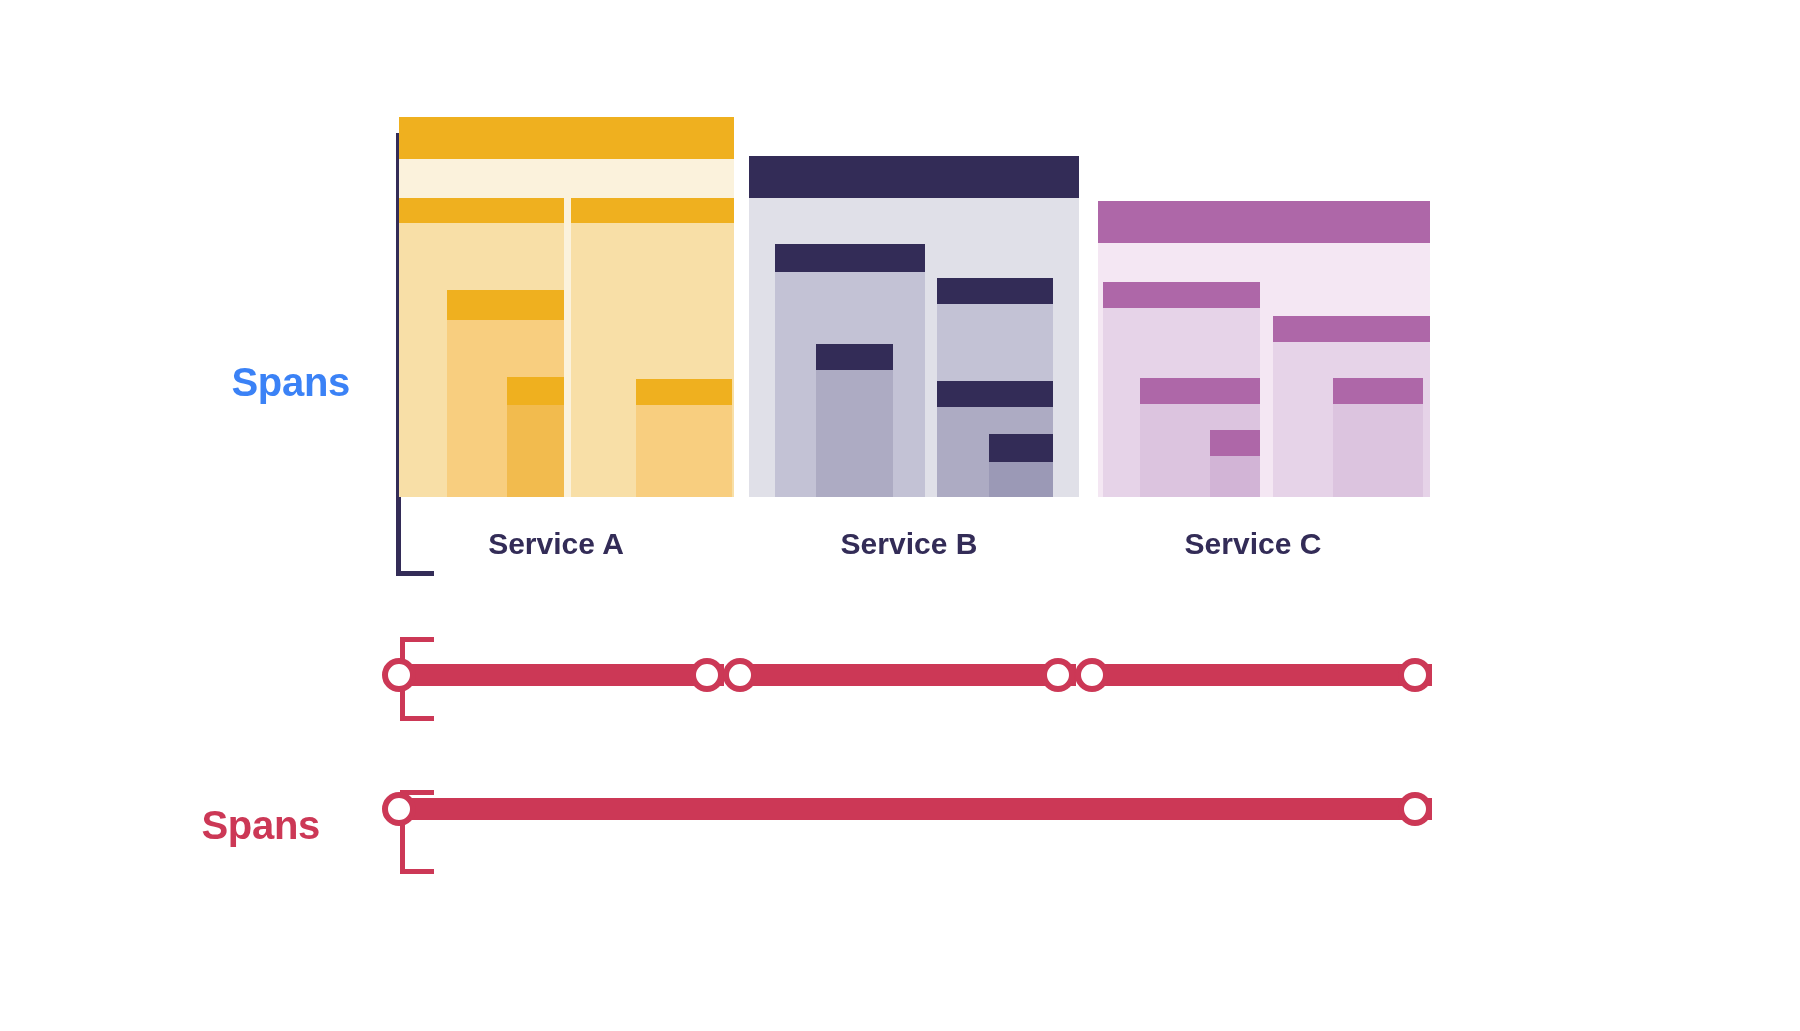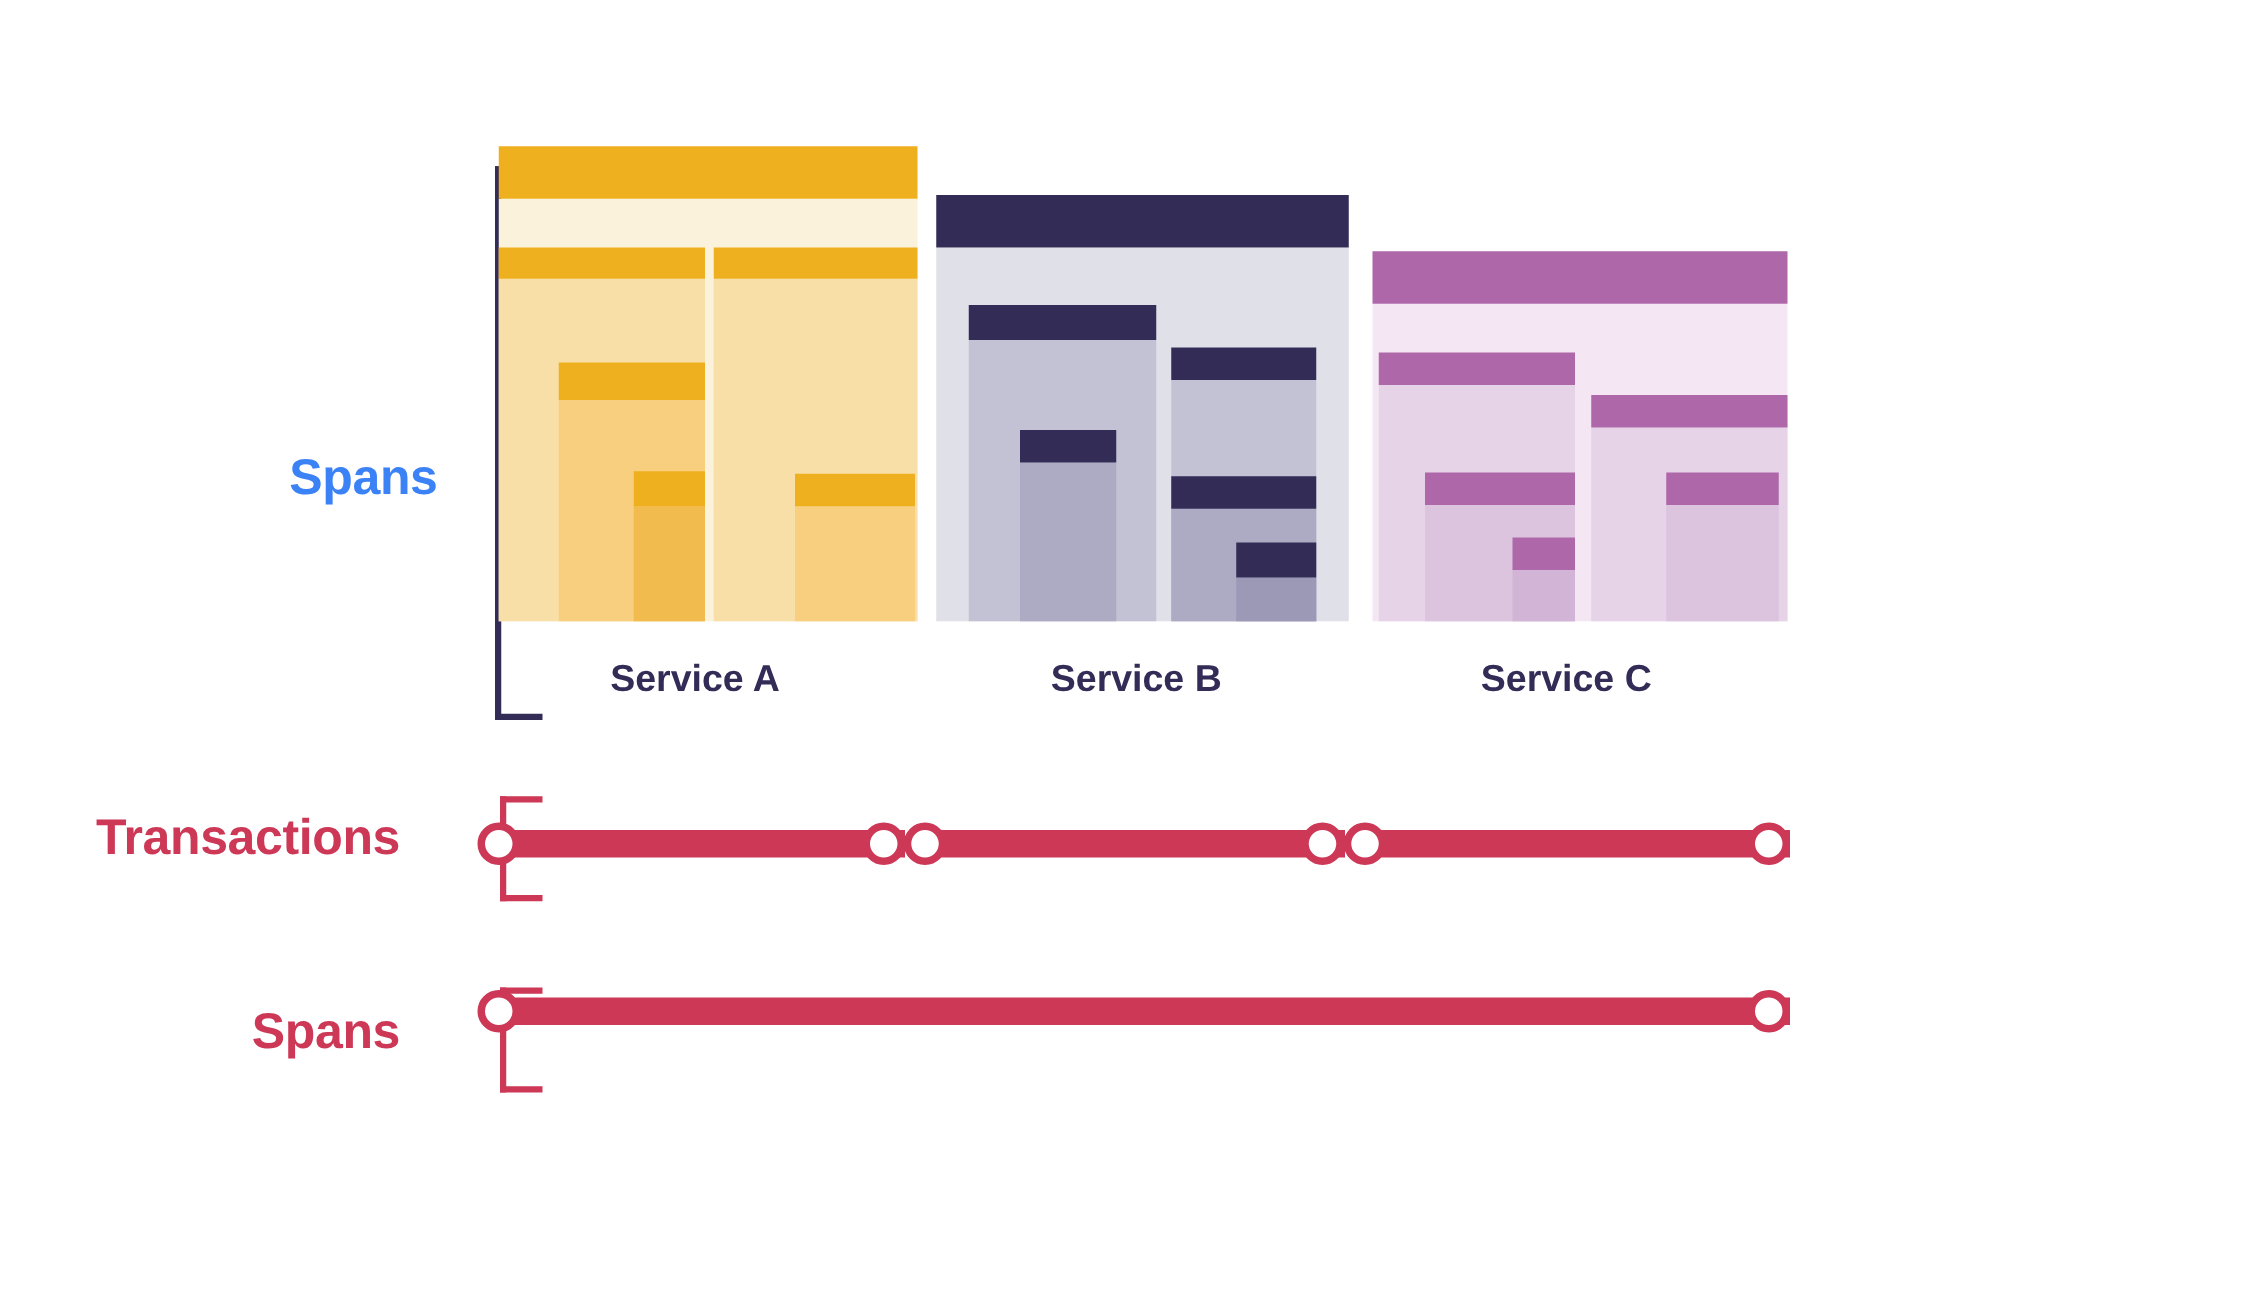--- a/index.html
+++ b/index.html
@@ -139,21 +139,20 @@
     box-sizing: border-box;
   }
 </style>
 </head>
 <body>
 
 <div id="stage">
 
   <div class="row-label" id="spans-label">Spans</div>
 
-  <div class="row-label" id="transactions-label">Transactions</div>
 
   <div class="row-label" id="trace-label">Spans</div>
 
   <div class="bracket" id="spans-bracket"></div>
   <div class="bracket" id="transactions-bracket"></div>
   <div class="bracket" id="trace-bracket"></div>
 
   <div id="spans-area">
       <div class="service-group" style="left: 399px; width: 335px; height: 497px; bottom: 103px;">
         <div class="span-block" style="left: 0px; width: 335px; height: 380px;">

